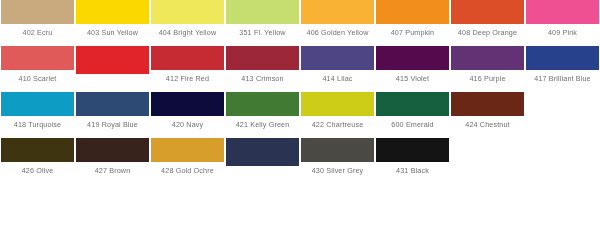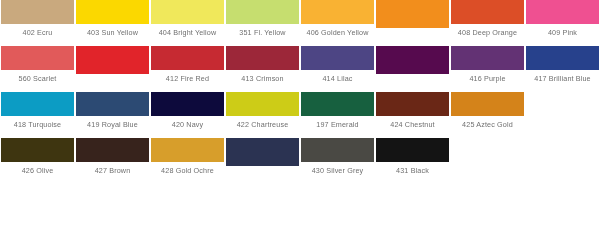--- a/index.html
+++ b/index.html
@@ -84,53 +84,55 @@
     <div class="swatch-cell">
       <span class="swatch-chip" style="background-color: rgb(198, 222, 111);"></span>
       <span class="swatch-label">351 Fl. Yellow</span>
     </div>
     <div class="swatch-cell">
       <span class="swatch-chip" style="background-color: rgb(249, 178, 51);"></span>
       <span class="swatch-label">406 Golden Yellow</span>
     </div>
     <div class="swatch-cell">
       <span class="swatch-chip" style="background-color: rgb(242, 142, 28);"></span>
+      <span class="swatch-label">407 Pumpkin</span>
     </div>
     <div class="swatch-cell">
       <span class="swatch-chip" style="background-color: rgb(220, 78, 39);"></span>
       <span class="swatch-label">408 Deep Orange</span>
     </div>
     <div class="swatch-cell">
       <span class="swatch-chip" style="background-color: rgb(239, 80, 145);"></span>
       <span class="swatch-label">409 Pink</span>
     </div>
   </div>
 
   <div class="swatch-row">
     <div class="swatch-cell">
       <span class="swatch-chip" style="background-color: rgb(225, 90, 90);"></span>
-      <span class="swatch-label">560 Scarlet</span>
+      <span class="swatch-label">410 Scarlet</span>
     </div>
     <div class="swatch-cell">
       <span class="swatch-chip" style="background-color: rgb(225, 36, 42);"></span>
     </div>
     <div class="swatch-cell">
       <span class="swatch-chip" style="background-color: rgb(198, 42, 50);"></span>
       <span class="swatch-label">412 Fire Red</span>
     </div>
     <div class="swatch-cell">
       <span class="swatch-chip" style="background-color: rgb(156, 39, 57);"></span>
       <span class="swatch-label">413 Crimson</span>
     </div>
     <div class="swatch-cell">
       <span class="swatch-chip" style="background-color: rgb(77, 69, 132);"></span>
       <span class="swatch-label">414 Lilac</span>
     </div>
     <div class="swatch-cell">
       <span class="swatch-chip" style="background-color: rgb(86, 10, 78);"></span>
+      <span class="swatch-label">415 Violet</span>
     </div>
     <div class="swatch-cell">
       <span class="swatch-chip" style="background-color: rgb(99, 50, 116);"></span>
       <span class="swatch-label">416 Purple</span>
     </div>
     <div class="swatch-cell">
       <span class="swatch-chip" style="background-color: rgb(39, 65, 140);"></span>
       <span class="swatch-label">417 Brilliant Blue</span>
     </div>
   </div>
@@ -142,34 +144,34 @@
     </div>
     <div class="swatch-cell">
       <span class="swatch-chip" style="background-color: rgb(44, 74, 115);"></span>
       <span class="swatch-label">419 Royal Blue</span>
     </div>
     <div class="swatch-cell">
       <span class="swatch-chip" style="background-color: rgb(13, 10, 60);"></span>
       <span class="swatch-label">420 Navy</span>
     </div>
     <div class="swatch-cell">
+      <span class="swatch-chip" style="background-color: rgb(65, 122, 51);"></span>
+      <span class="swatch-label">421 Kelly Green</span>
+    </div>
+    <div class="swatch-cell">
       <span class="swatch-chip" style="background-color: rgb(205, 204, 23);"></span>
       <span class="swatch-label">422 Chartreuse</span>
     </div>
     <div class="swatch-cell">
       <span class="swatch-chip" style="background-color: rgb(23, 96, 63);"></span>
-      <span class="swatch-label">197 Emerald</span>
+      <span class="swatch-label">600 Emerald</span>
     </div>
     <div class="swatch-cell">
       <span class="swatch-chip" style="background-color: rgb(106, 39, 22);"></span>
       <span class="swatch-label">424 Chestnut</span>
-    </div>
-    <div class="swatch-cell">
-      <span class="swatch-chip" style="background-color: rgb(212, 131, 26);"></span>
-      <span class="swatch-label">425 Aztec Gold</span>
     </div>
   </div>
 
   <div class="swatch-row">
     <div class="swatch-cell">
       <span class="swatch-chip" style="background-color: rgb(62, 53, 16);"></span>
       <span class="swatch-label">426 Olive</span>
     </div>
     <div class="swatch-cell">
       <span class="swatch-chip" style="background-color: rgb(55, 35, 28);"></span>

